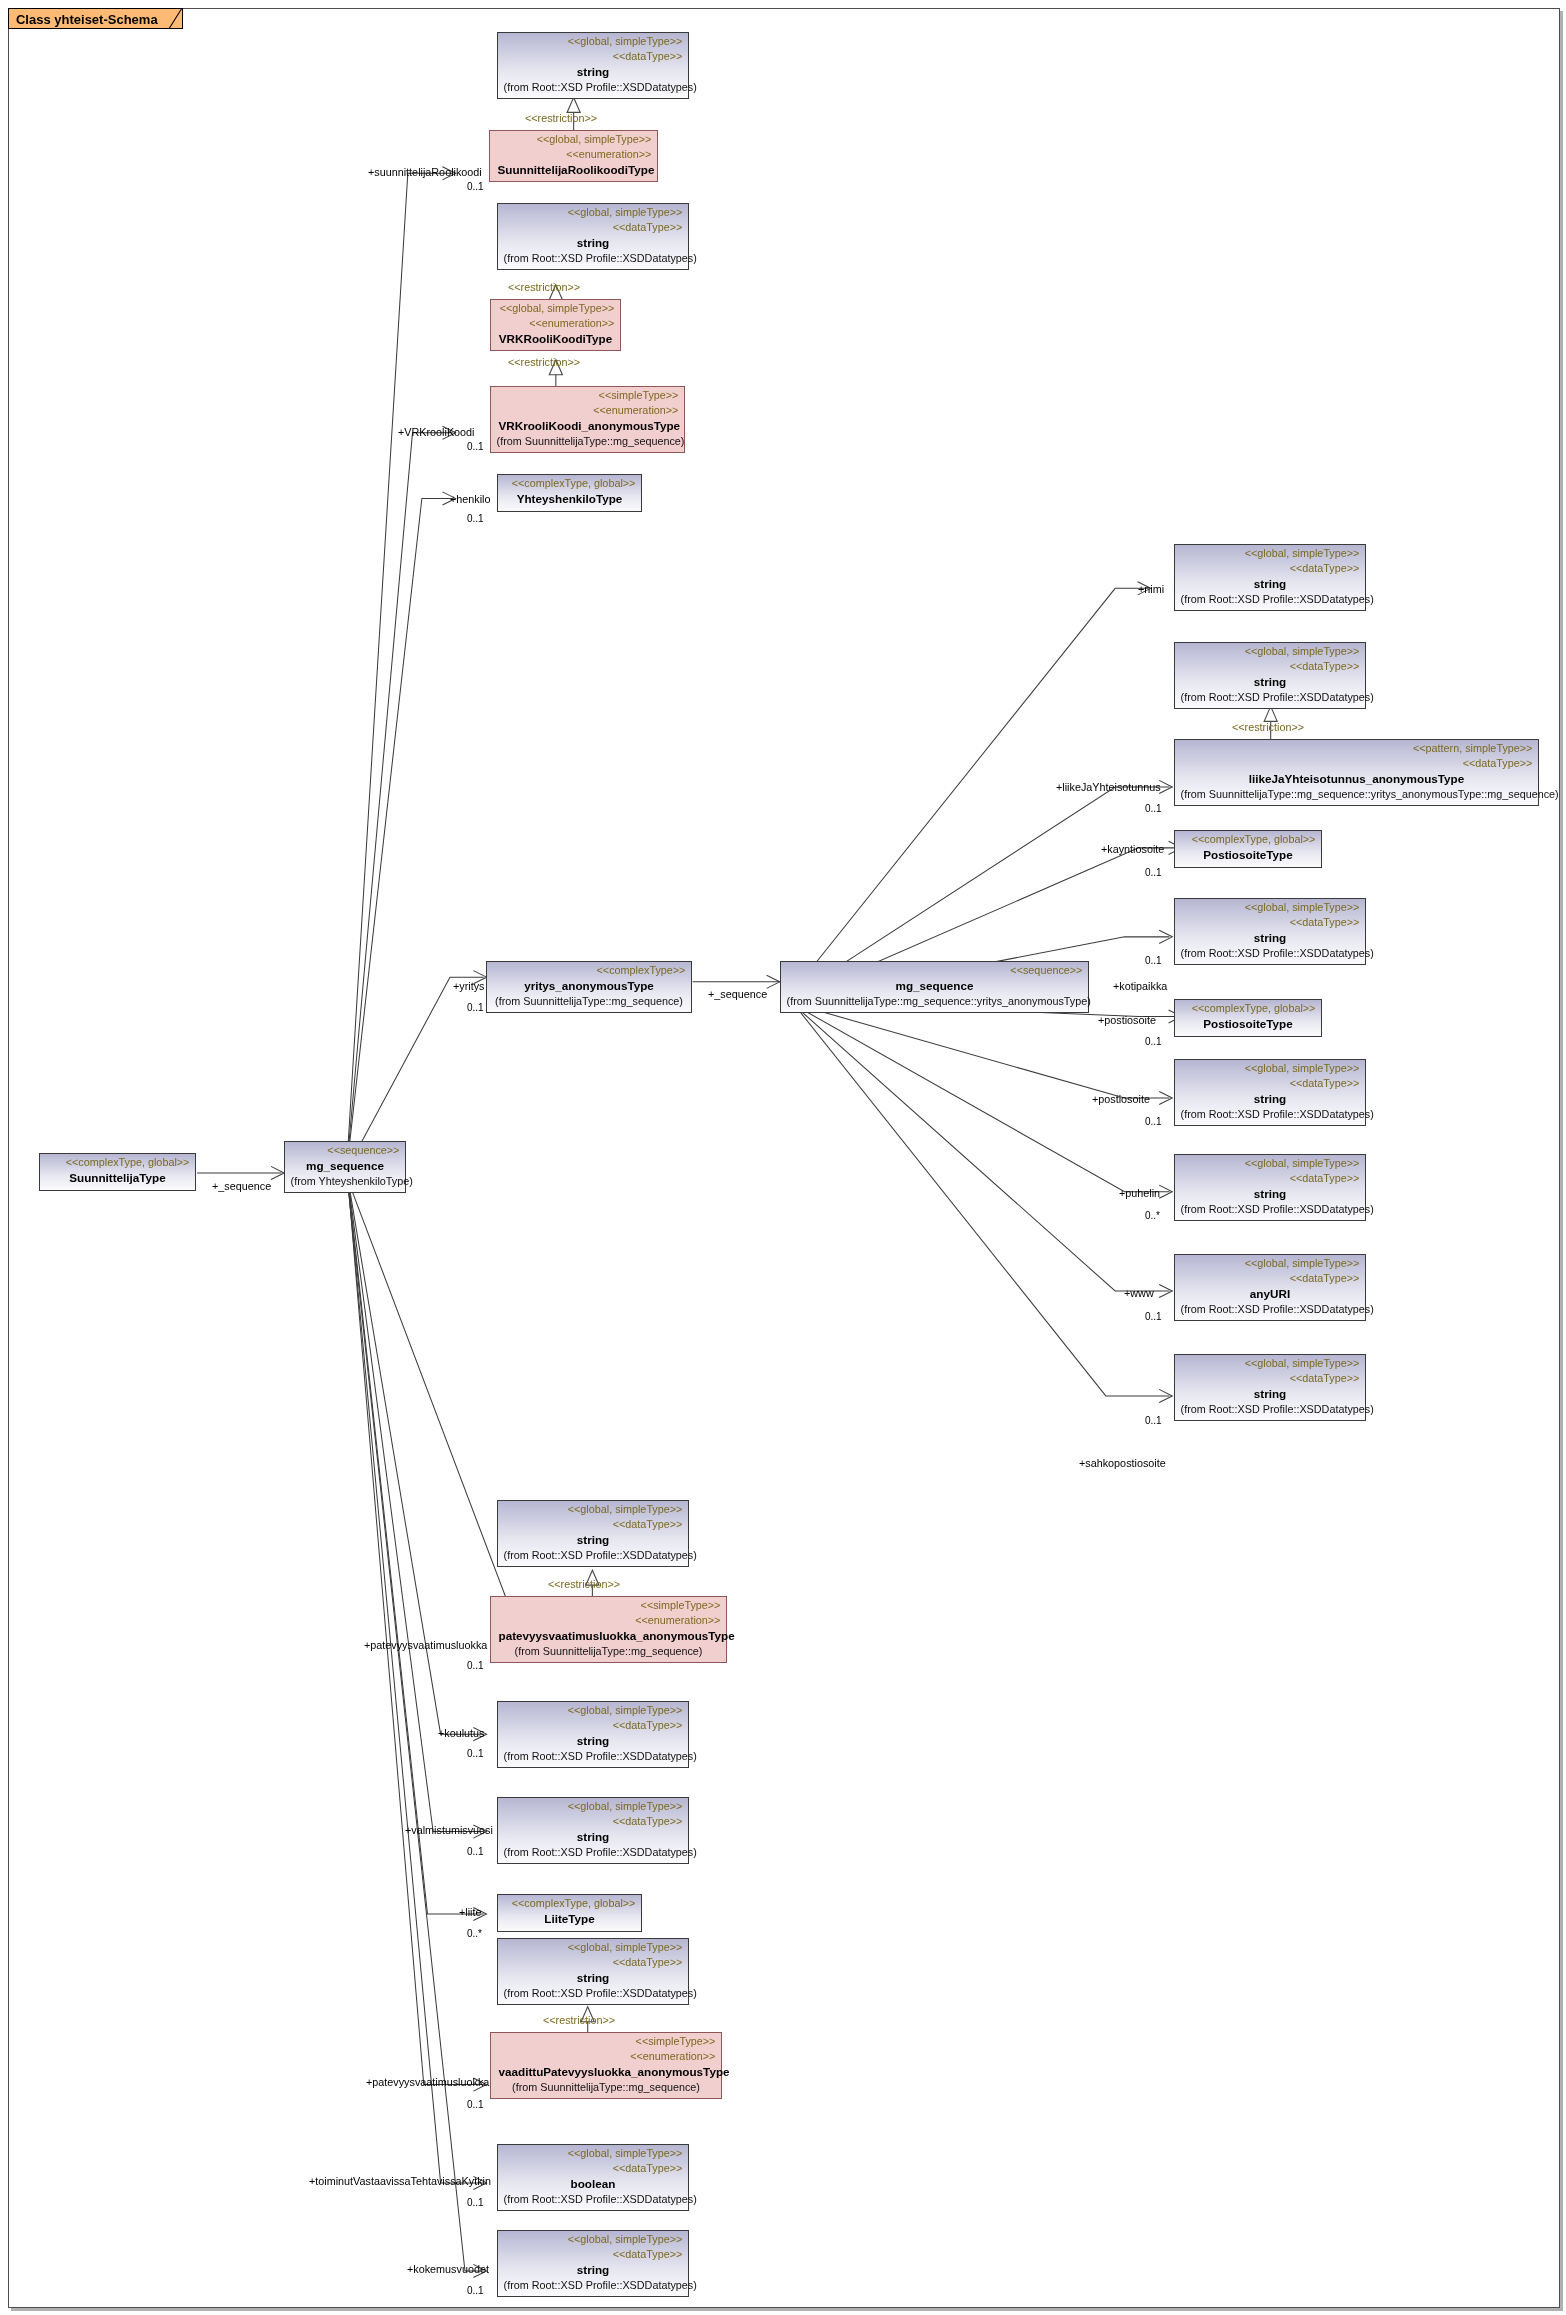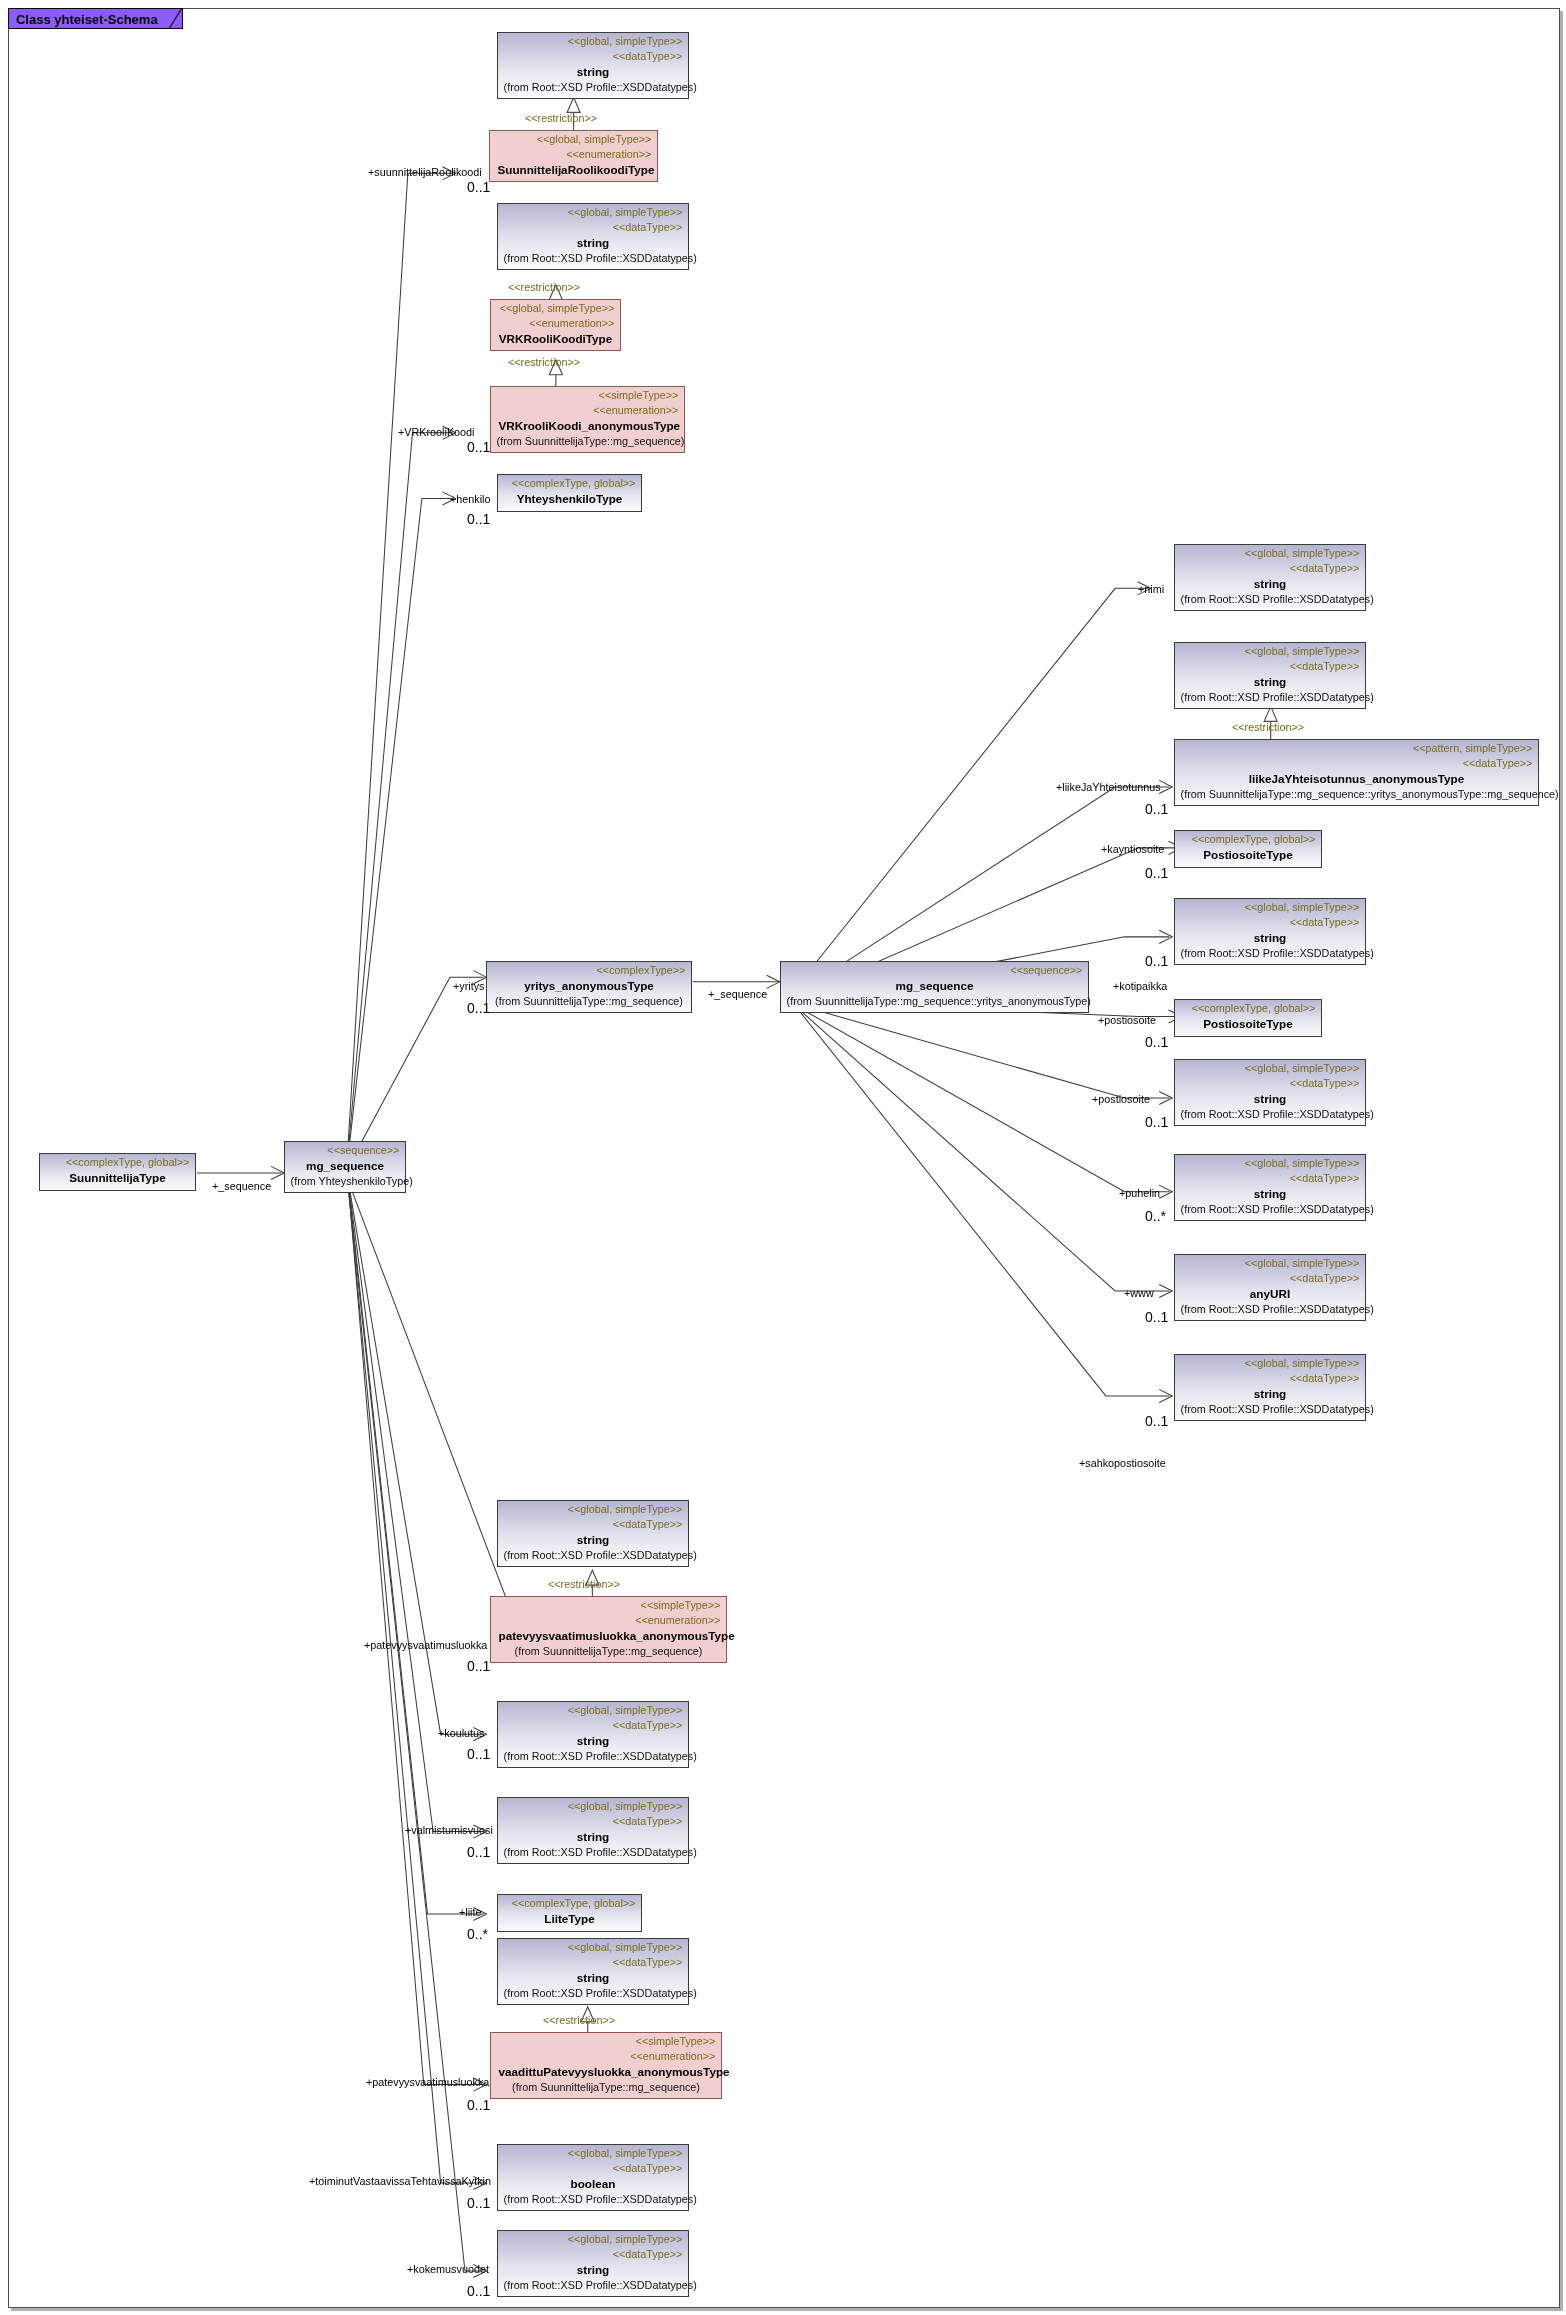--- a/index.html
+++ b/index.html
@@ -1,38 +1,38 @@
 <!DOCTYPE html>
 <html style="font-size:15px"><head>
 <meta charset="utf-8">
 <style>
   html,body{margin:0;padding:0;background:#ffffff;}
   body{font-family:"Liberation Sans", sans-serif;}
   #canvas{position:relative;width:1567px;height:2315px;background:#ffffff;overflow:hidden;}
   #frame{position:absolute;left:7.5px;top:7.5px;width:1552px;height:2300px;border:0.9px solid #4d4d4d;background:#ffffff;box-sizing:border-box;}
   #frame-shadow{position:absolute;left:11.2px;top:11.2px;width:1552px;height:2300px;background:#b0b0b0;z-index:0;}
-  #title-tab{position:absolute;left:8.4px;top:8.4px;height:20.6px;padding:1.9px 24px 1.9px 6.6px;border:0.9px solid #000;background:#8b5cf6;font-size:13px;font-weight:bold;color:#000;line-height:17px;white-space:nowrap;z-index:5;box-sizing:border-box;}
+  #title-tab{position:absolute;left:8.4px;top:8.4px;height:20.6px;padding:1.9px 24px 1.9px 6.6px;border:0.9px solid #000;background:#fdba74;font-size:13px;font-weight:bold;color:#000;line-height:17px;white-space:nowrap;z-index:5;box-sizing:border-box;}
   #title-tab .foldline{position:absolute;right:0;top:0;width:13px;height:19.7px;overflow:hidden;}
   #title-tab .foldline:after{content:"";position:absolute;width:0.9px;height:28px;background:#000;transform:rotate(32deg);left:5.6px;top:-3.7px;}
 
   svg#wires{position:absolute;left:0;top:0;width:1567px;height:2315px;z-index:1;pointer-events:none;}
   svg#wires line, svg#wires path, svg#wires polyline{stroke:#3b3b3b;stroke-width:1.1;fill:none;}
   svg#wires .gen{stroke:#4a4a4a;stroke-width:1.2;}
   svg#wires .genhead{fill:#ffffff;stroke:#4a4a4a;stroke-width:1.2;}
 
   .node{position:absolute;z-index:3;border:0.9px solid #3a3a3a;box-sizing:border-box;
         background:linear-gradient(to bottom,#b6b6d2 0%,#c8c8de 22%,#e6e6f0 58%,#fbfbfd 100%);}
   .node.pink{background:#f2cfcf;border:0.9px solid #8d5757;}
   .node .st{display:block;text-align:right;color:#7a6a1f;font-size:10.8px;line-height:14px;white-space:nowrap;padding:0.9px 5.6px 0 5.6px;}
   .node .nm{display:block;text-align:center;color:#000;font-size:11.7px;font-weight:bold;line-height:15px;white-space:nowrap;padding:0.9px 7.5px 0.9px 7.5px;}
   .node .fr{display:block;text-align:center;color:#111;font-size:10.8px;line-height:14px;white-space:nowrap;padding:0 5.6px 1.9px 5.6px;}
   .node.pink .st{color:#7a6a1f;}
 
   .edgelabel{position:absolute;z-index:4;font-size:10.8px;color:#000;white-space:nowrap;line-height:12px;}
-  .mult{position:absolute;z-index:4;font-size:14px;color:#000;white-space:nowrap;line-height:12px;text-align:center;}
+  .mult{position:absolute;z-index:4;font-size:10px;color:#000;white-space:nowrap;line-height:12px;text-align:center;}
   .stereo-link{position:absolute;z-index:4;font-size:10.8px;color:#7a6a1f;white-space:nowrap;line-height:12px;}
 </style>
 </head>
 <body>
 
 <div id="canvas">
   <div id="frame-shadow"></div>
   <div id="frame"></div>
 
   <div id="title-tab">

